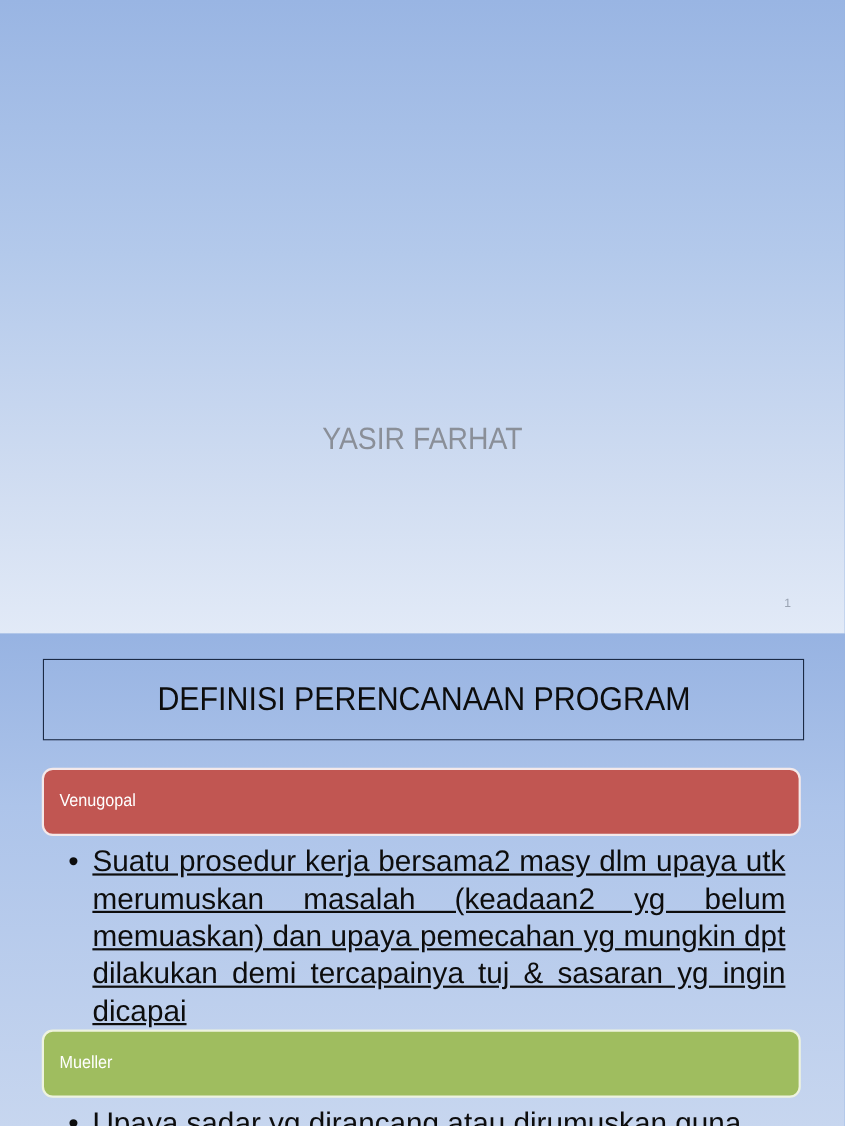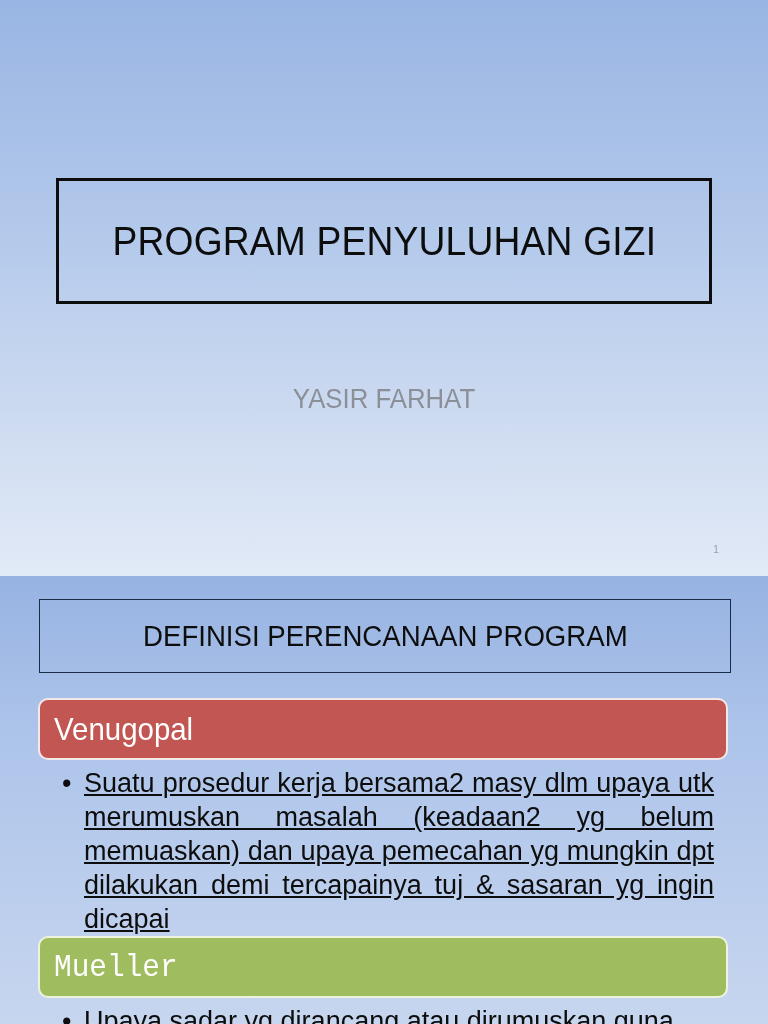--- a/index.html
+++ b/index.html
@@ -38,41 +38,38 @@
       border: 1px solid #1b2a45;
       display: flex; align-items: center; justify-content: center;
     }
     .section-title-text {
       font-size: 30px; color: #0d0d0d; transform: scaleX(0.92); white-space: nowrap;
     }
     .def-header {
       position: absolute; left: 38px; width: 690px; height: 62px;
       border-radius: 10px; border: 2px solid #f4e9ea; box-sizing: border-box;
       display: flex; align-items: center; padding-left: 14px;
-      font-size: 32px; color: #ffffff;
+      font-size: 16px; color: #ffffff;
     }
     .def-header span { display: inline-block; transform: scaleX(0.92); transform-origin: left center; }
     .red { top: 122px; background: #c15652; }
-    .green { top: 360px; background: #9fbd5f; border-color: #eef3df; font-family: Liberation Mono, monospace; }
+    .green { top: 360px; background: #9fbd5f; border-color: #eef3df; }
     .def-body {
       position: absolute; left: 62px; width: 652px; font-size: 27px; line-height: 34px; color: #0d0d0d;
       text-align: justify;
     }
     .def-body .bullet { position: absolute; left: 0; top: 0; }
     .def-body .txt { display: block; padding-left: 22px; text-decoration: underline; }
     .body1 { top: 190px; }
     .body2 { top: 428px; }
   </style>
 </head>
 <body>
 
 <div id="slide1" class="slide">
-  <div class="title-box">
-    <div class="title-text">PROGRAM PENYULUHAN GIZI</div>
-  </div>
   <div class="subtitle">YASIR FARHAT</div>
   <div class="page-num">1</div>
 </div>
 
 <div id="slide2" class="slide">
   <div class="section-title">
     <div class="section-title-text">DEFINISI PERENCANAAN PROGRAM</div>
   </div>
 
   <div class="def-header red">

